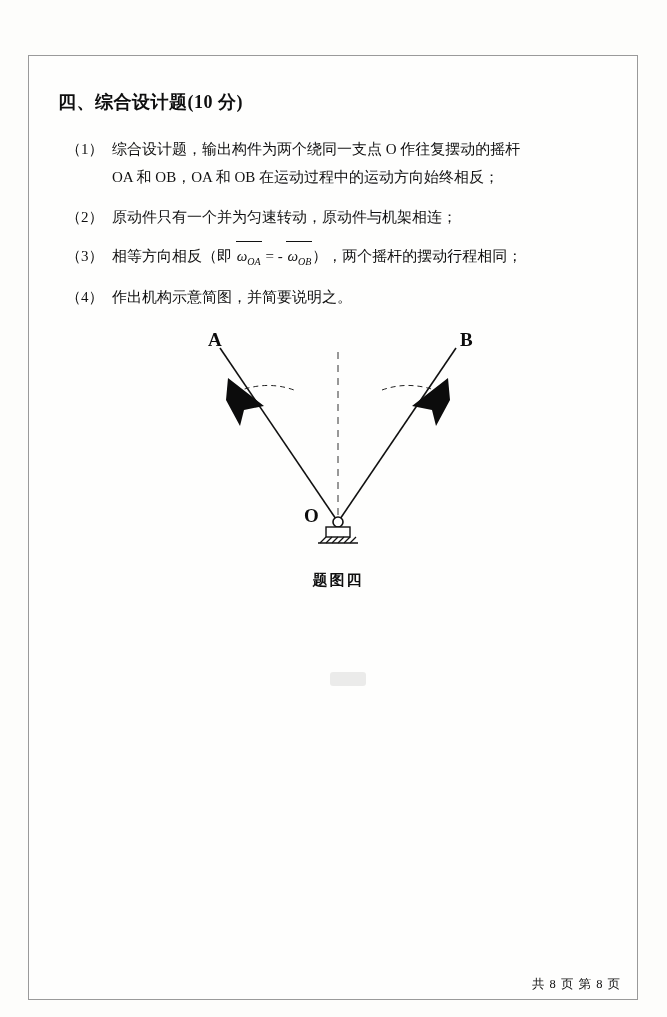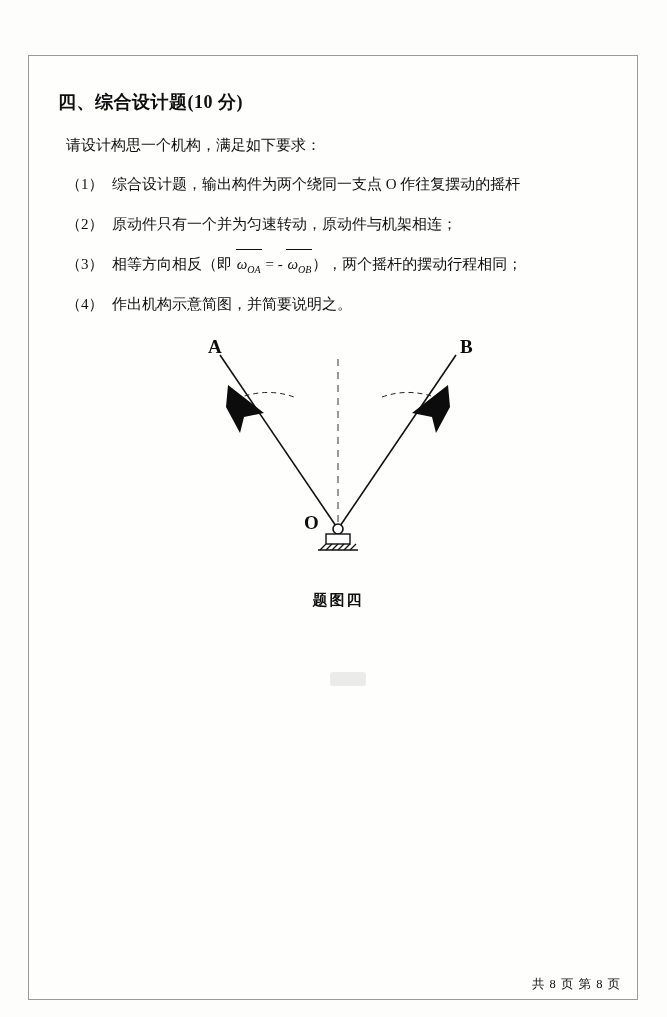--- a/index.html
+++ b/index.html
@@ -97,21 +97,21 @@
     margin-top: 18px;
   }
   .figure svg {
     display: block;
     margin: 0 auto;
   }
   .fig-caption {
     text-align: center;
     font-size: 15px;
     font-weight: bold;
-    margin-top: 14px;
+    margin-top: 1px;
     letter-spacing: 2px;
   }
   .footer {
     position: absolute;
     right: 46px;
     bottom: 24px;
     font-size: 12.5px;
     color: #111;
     letter-spacing: 1px;
     text-align: center;
@@ -131,26 +131,26 @@
 <body>
 
 <div class="page">
 
   <div class="scan-frame"></div>
 
   <div class="content">
 
     <h1 class="section-title">四、综合设计题(10 分)</h1>
 
-    <p class="lead">请设计构思一个机构，满足如下要求：</p>
 
     <div class="item">
       <span class="item-num">（1）</span>
       <span class="item-body">
         <span class="ln">综合设计题，输出构件为两个绕同一支点 O 作往复摆动的摇杆</span>
+        <span class="ln">OA 和 OB，OA 和 OB 在运动过程中的运动方向始终相反；</span>
       </span>
     </div>
 
     <div class="item">
       <span class="item-num">（2）</span>
       <span class="item-body">
         <span class="ln">原动件只有一个并为匀速转动，原动件与机架相连；</span>
       </span>
     </div>
 

